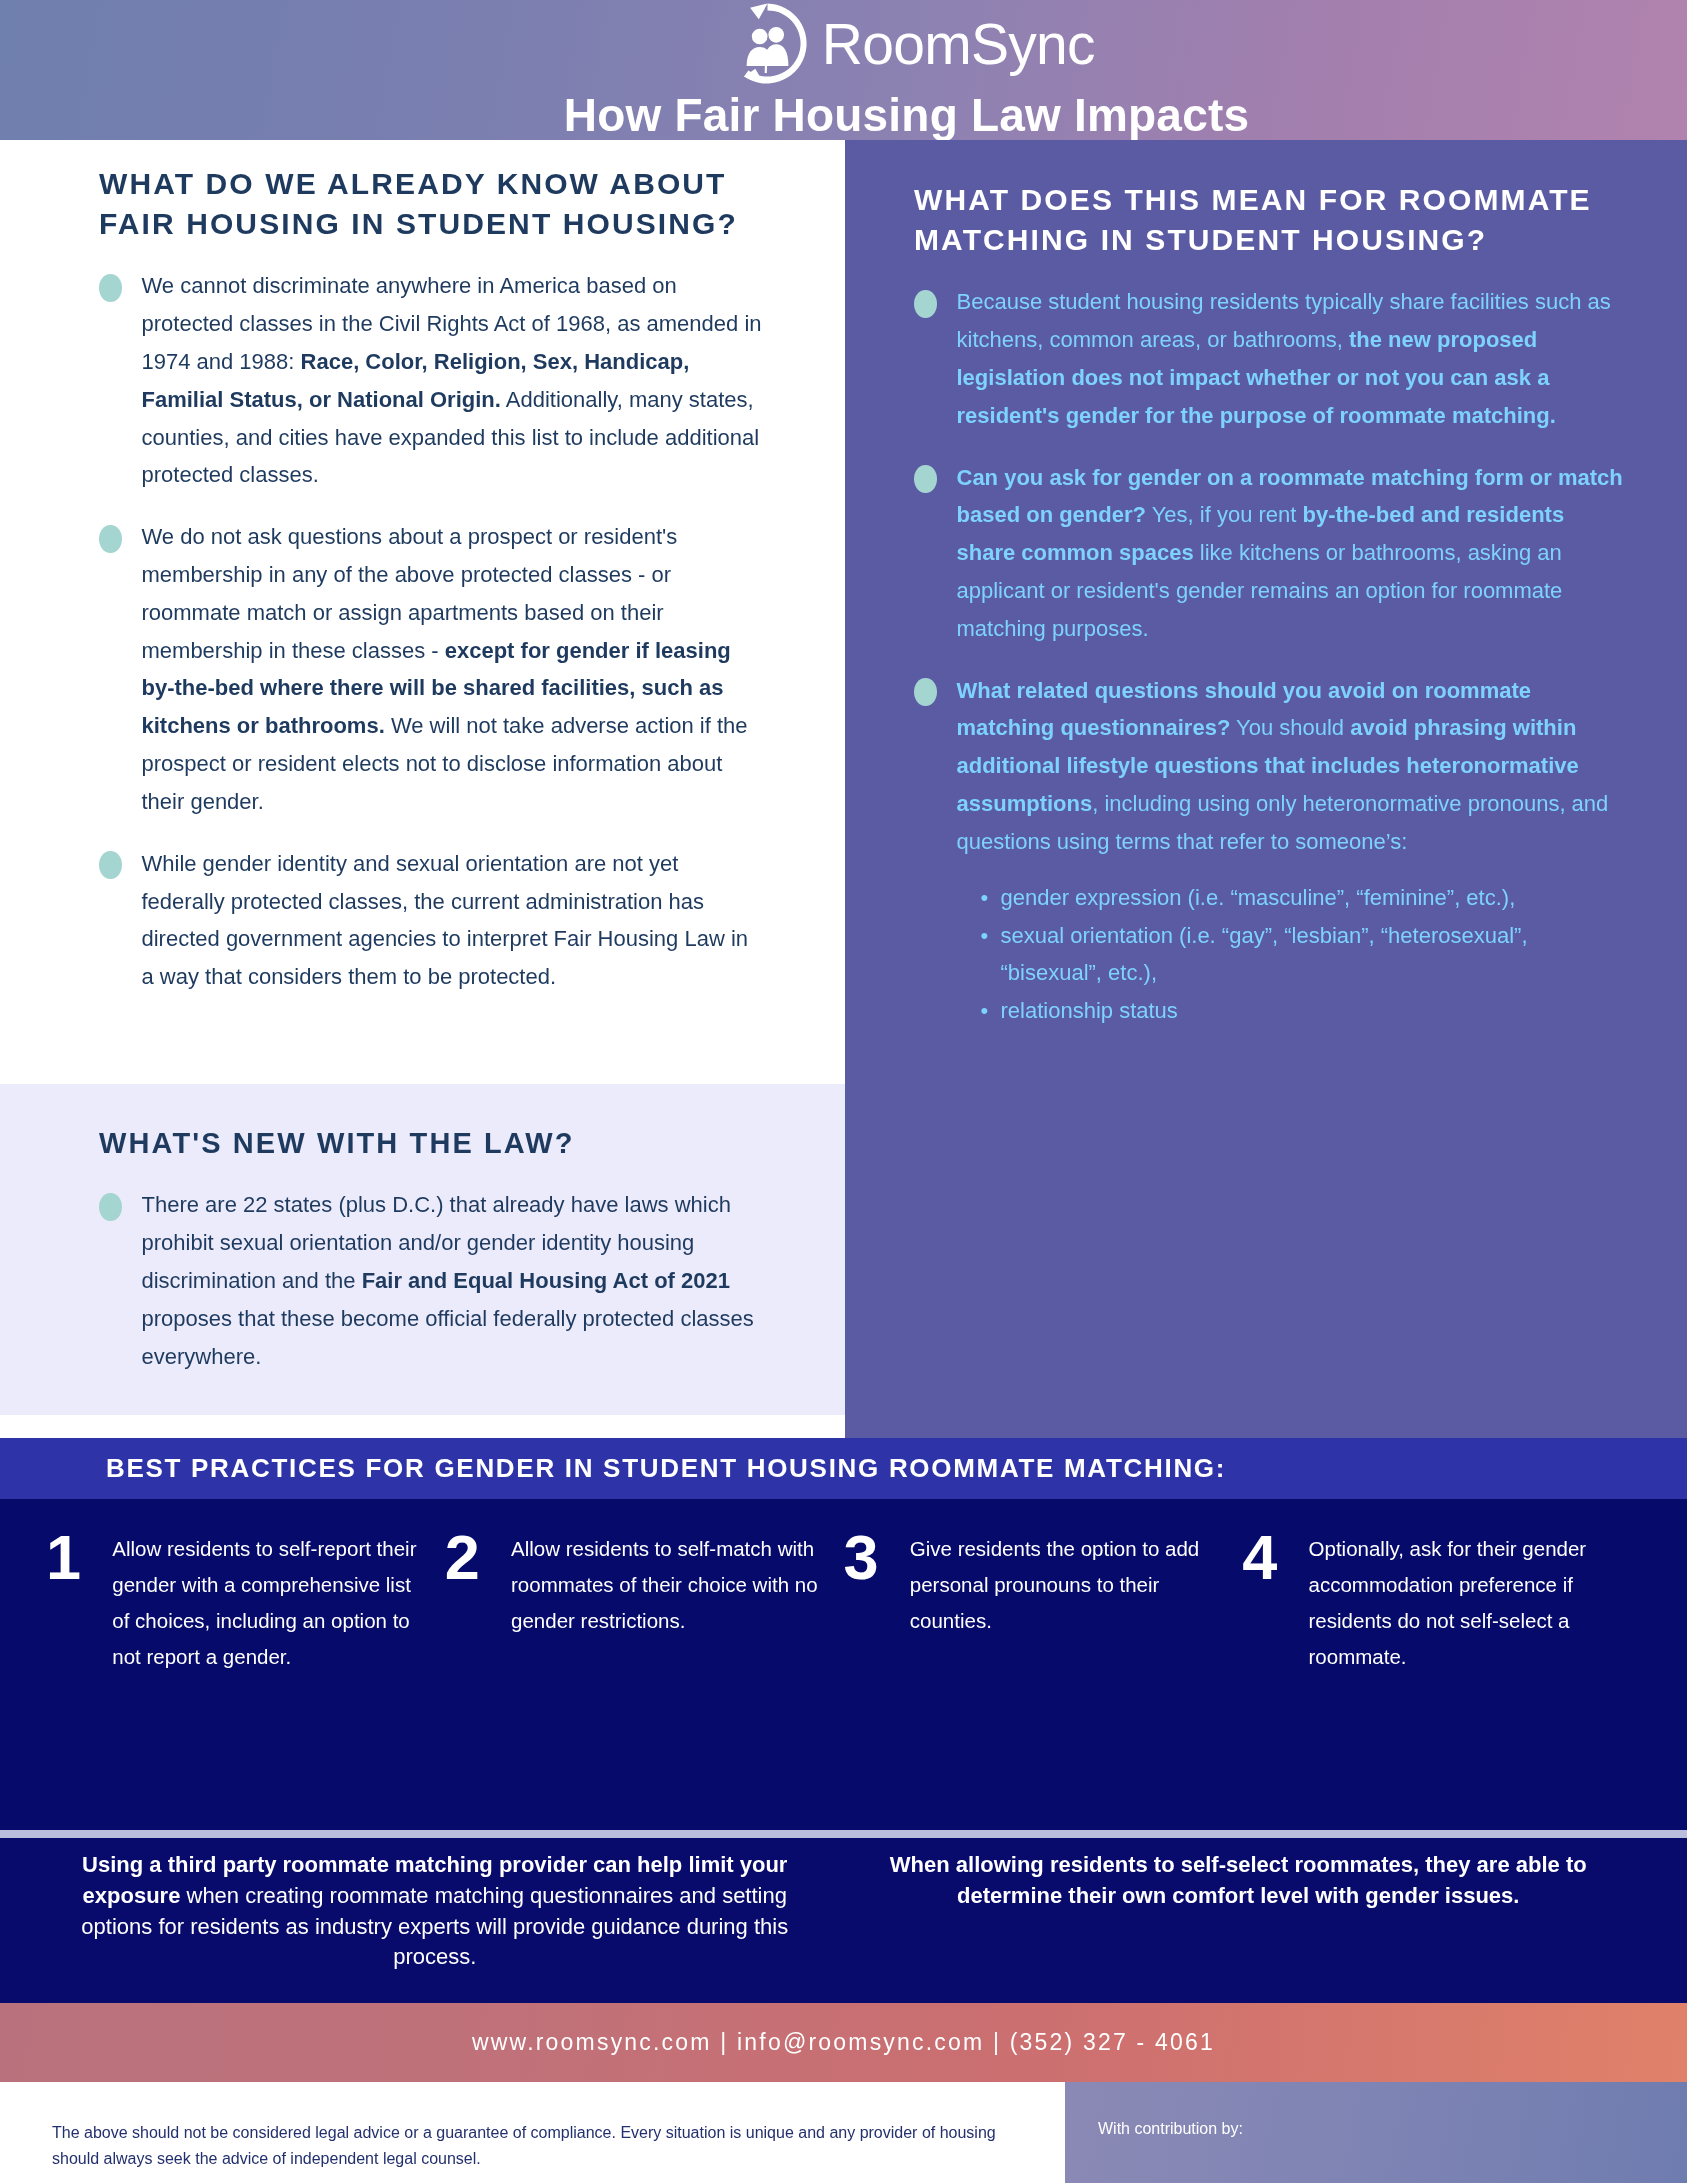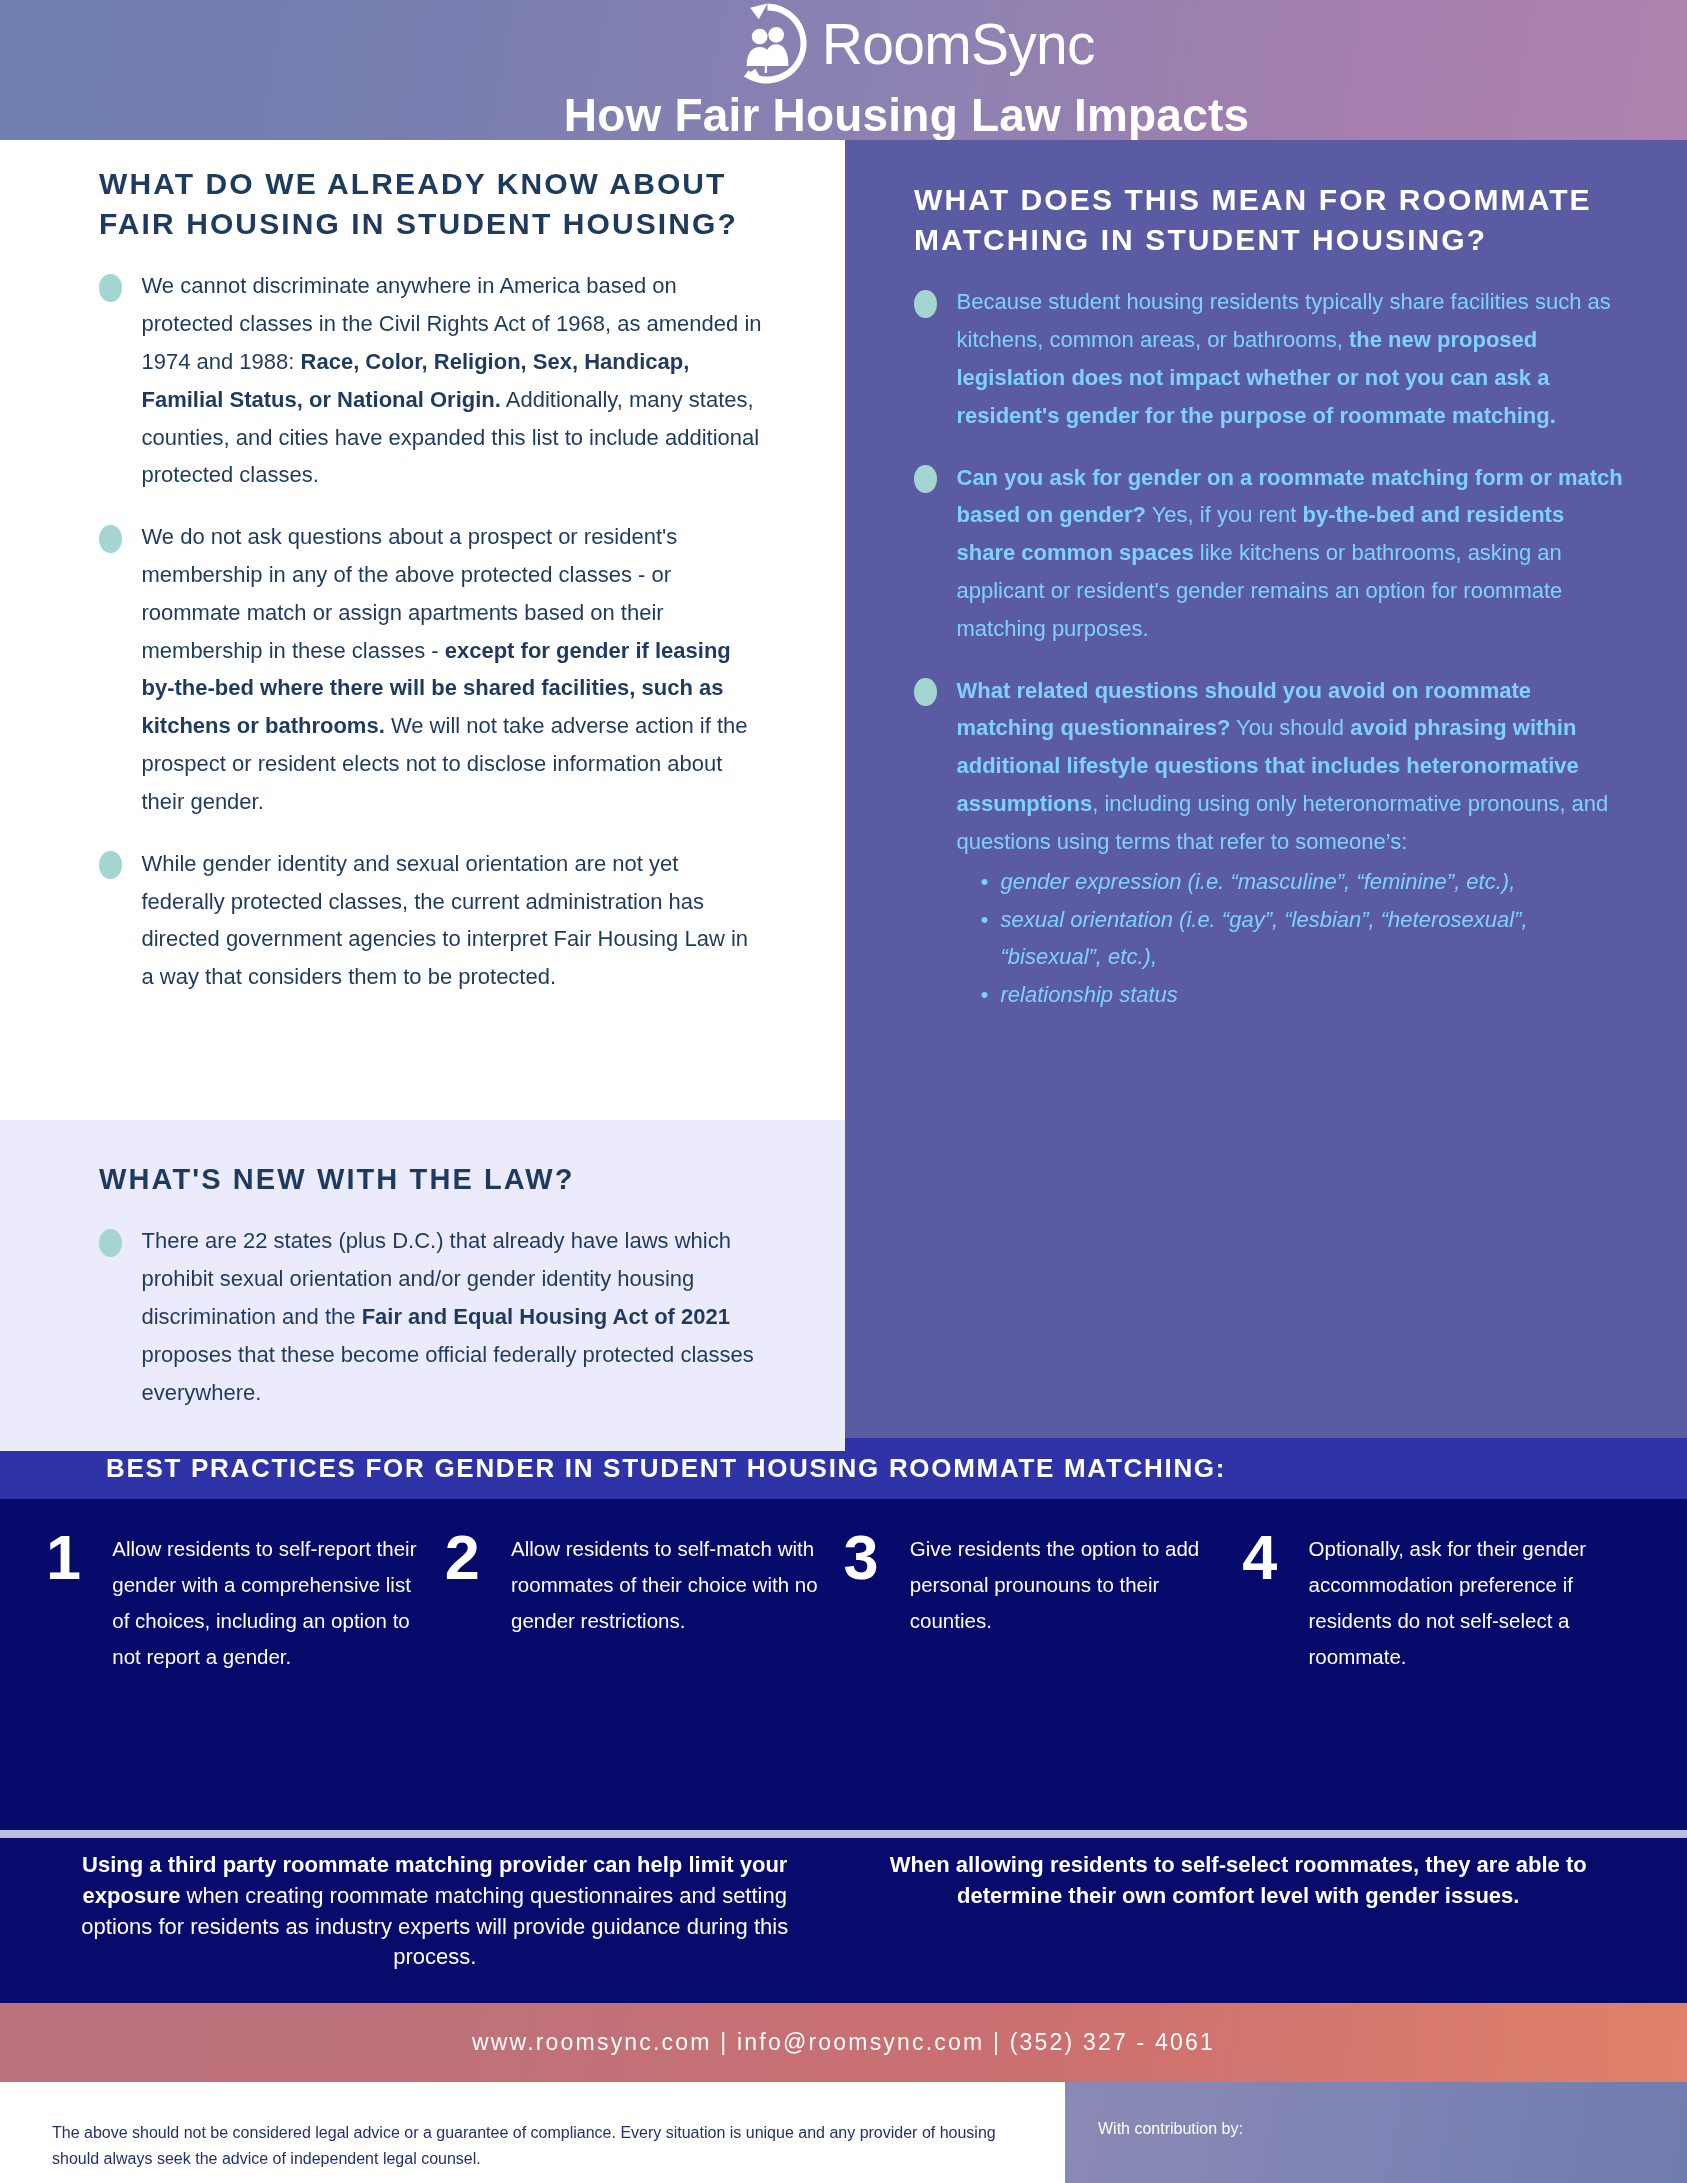--- a/index.html
+++ b/index.html
@@ -73,30 +73,30 @@
   }
   .bullet-body {
     margin-left: 20px;
     font-size: 22px;
     line-height: 1.72;
   }
   .col-left .bullet-body { color: #1e3a5f; }
   .col-right .bullet-body { color: #7dd3fc; }
   .bullet-body b { font-weight: bold; }
 
-  .sub-list { margin-top: 2px; padding-left: 24px; font-style: italic; }
+  .sub-list { margin-top: 18px; padding-left: 24px; }
   .sub-list li { list-style: none; position: relative; padding-left: 20px; line-height: 1.72; }
   .sub-list li:before {
     content: "\2022"; position: absolute; left: 0; top: 0;
   }
 
   
   .lav-box {
     position: absolute;
-    left: 0; top: 980px; width: 845px; height: 331px;
+    left: 0; top: 944px; width: 845px; height: 331px;
     background: #ecebfb;
     padding: 40px 83px 0 99px;
   }
   .lav-box h2 { font-size: 29px; letter-spacing: 2.1px; }
 
   
   .bp-banner {
     height: 61px;
     background: #2e33a8;
     display: flex; align-items: center;

